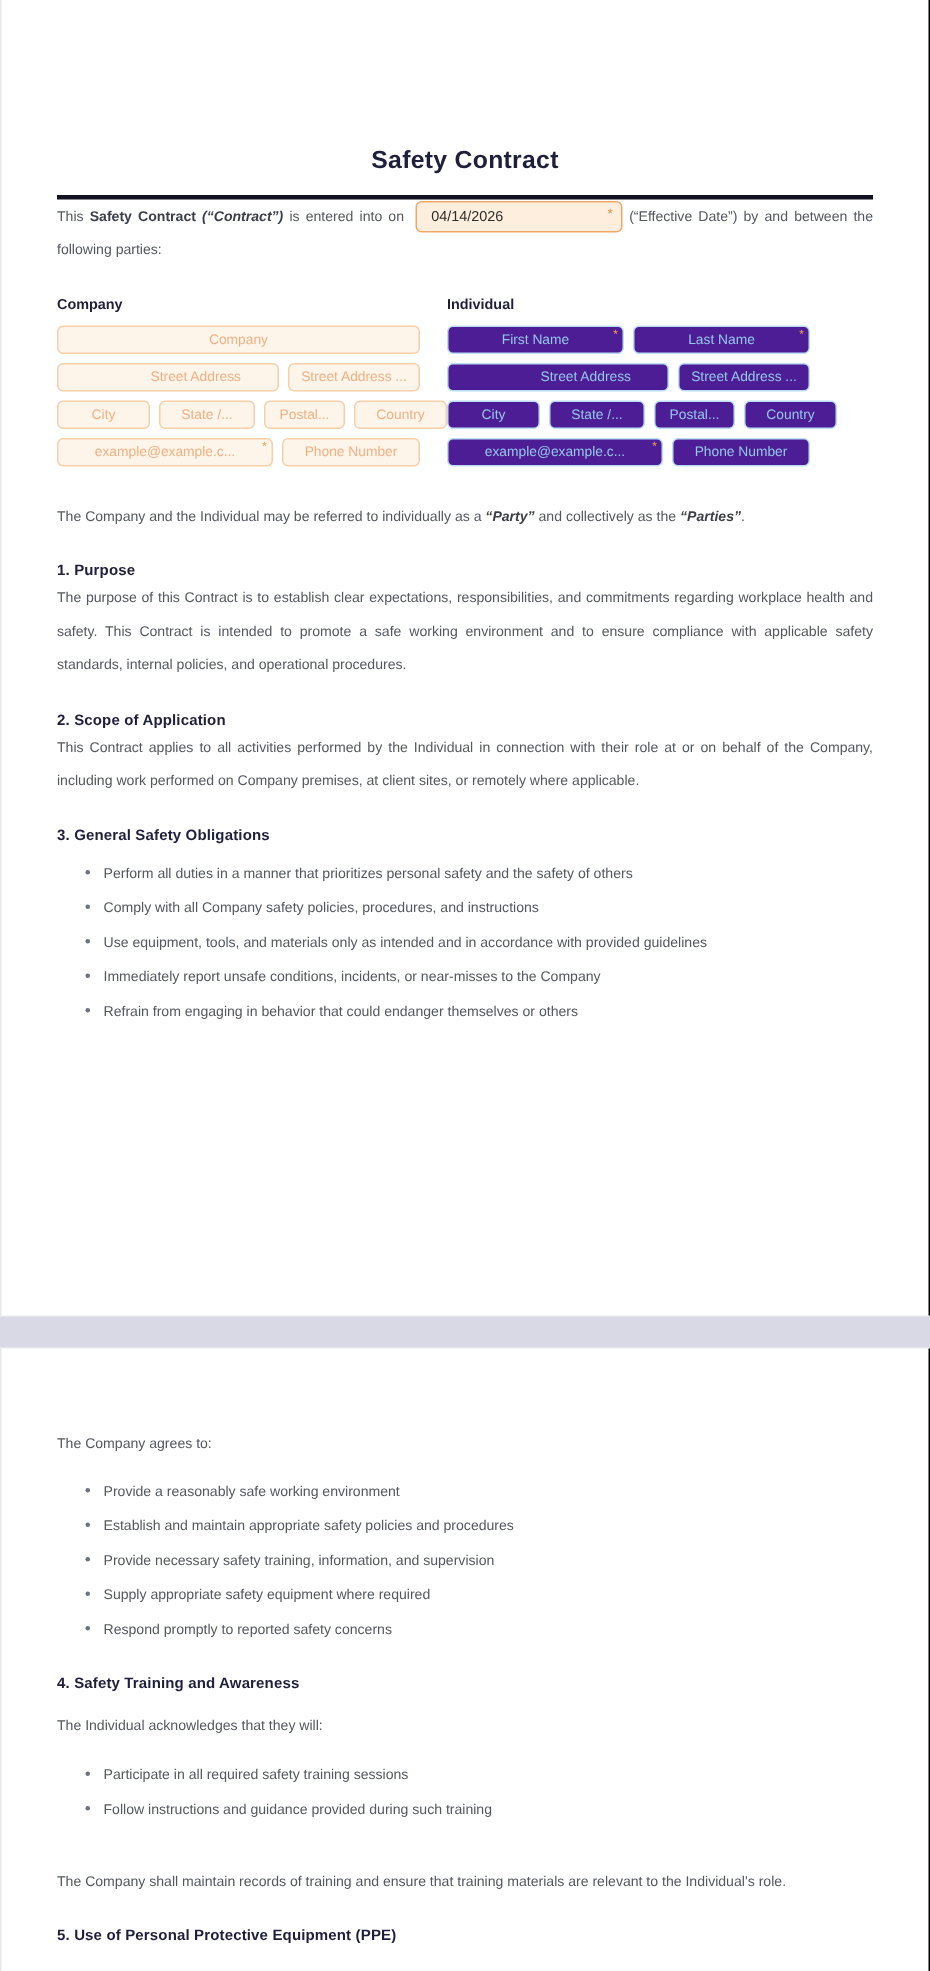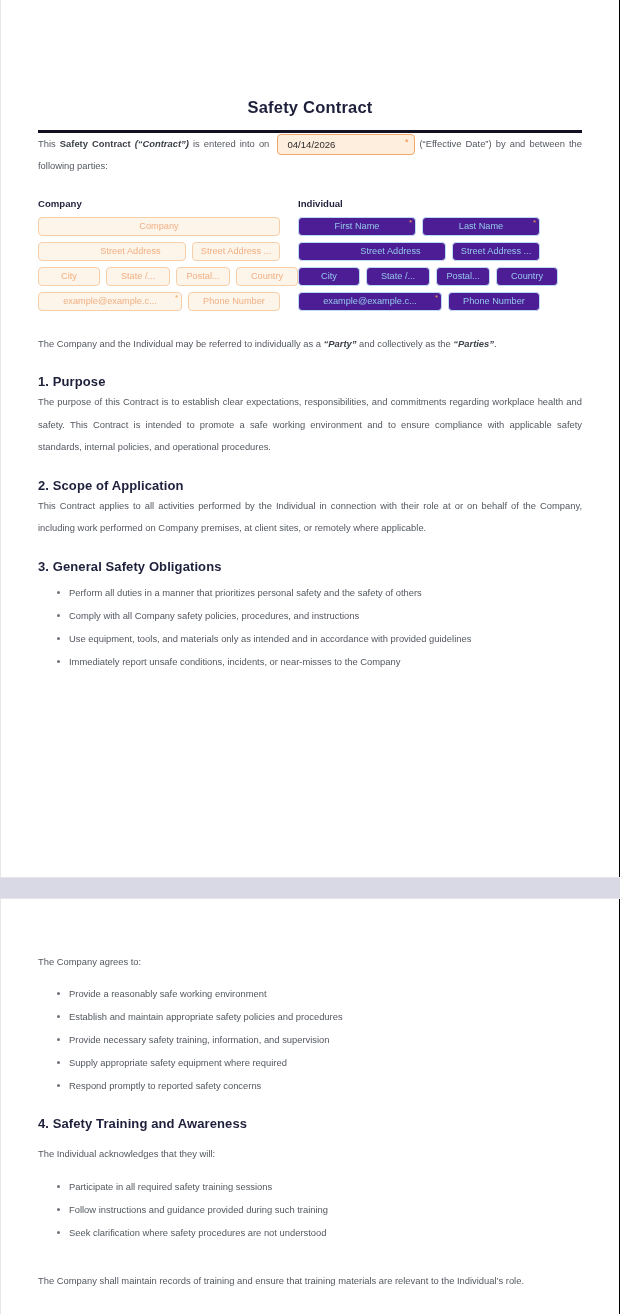--- a/index.html
+++ b/index.html
@@ -78,21 +78,21 @@
     font-size: 9.4px;
     line-height: 22px;
     color: #53585f;
     margin-top: 10px;
     text-align: left;
   }
   b, strong { color: #3b3f47; font-weight: bold; }
   .bi { font-weight: bold; font-style: italic; color: #3b3f47; }
 
   h2.section {
-    font-size: 13px;
+    font-size: 10px;
     font-weight: bold;
     color: #1e1f3b;
     margin: 19px 0 0 0;
     line-height: 1.3;
     letter-spacing: .1px;
   }
 
   ul.bullets {
     margin: 6px 0 0 0;
     padding-left: 31px;
@@ -330,20 +330,21 @@
 
     <h2 class="section">2. Scope of Application</h2>
     <p class="body para">This Contract applies to all activities performed by the Individual in connection with their role at or on behalf of the Company, including work performed on Company premises, at client sites, or remotely where applicable.</p>
 
     <h2 class="section">3. General Safety Obligations</h2>
     <ul class="bullets">
       <li>Perform all duties in a manner that prioritizes personal safety and the safety of others</li>
       <li>Comply with all Company safety policies, procedures, and instructions</li>
       <li>Use equipment, tools, and materials only as intended and in accordance with provided guidelines</li>
       <li>Immediately report unsafe conditions, incidents, or near-misses to the Company</li>
+      <li>Refrain from engaging in behavior that could endanger themselves or others</li>
     </ul>
   </div>
 
   <div class="page-gap"></div>
 
   <div class="page page-two">
 
     <div style="height:52px;"></div>
 
     <p class="lead-in" style="margin-top:0;">The Company agrees to:</p>
@@ -353,21 +354,20 @@
       <li>Provide necessary safety training, information, and supervision</li>
       <li>Supply appropriate safety equipment where required</li>
       <li>Respond promptly to reported safety concerns</li>
     </ul>
 
     <h2 class="section">4. Safety Training and Awareness</h2>
     <p class="lead-in">The Individual acknowledges that they will:</p>
     <ul class="bullets">
       <li>Participate in all required safety training sessions</li>
       <li>Follow instructions and guidance provided during such training</li>
-      <li>Seek clarification where safety procedures are not understood</li>
     </ul>
 
     <p class="body" style="margin-top:26px;">The Company shall maintain records of training and ensure that training materials are relevant to the Individual’s role.</p>
 
     <h2 class="section">5. Use of Personal Protective Equipment (PPE)</h2>
   </div>
 
 </div>
 
 </body></html>

